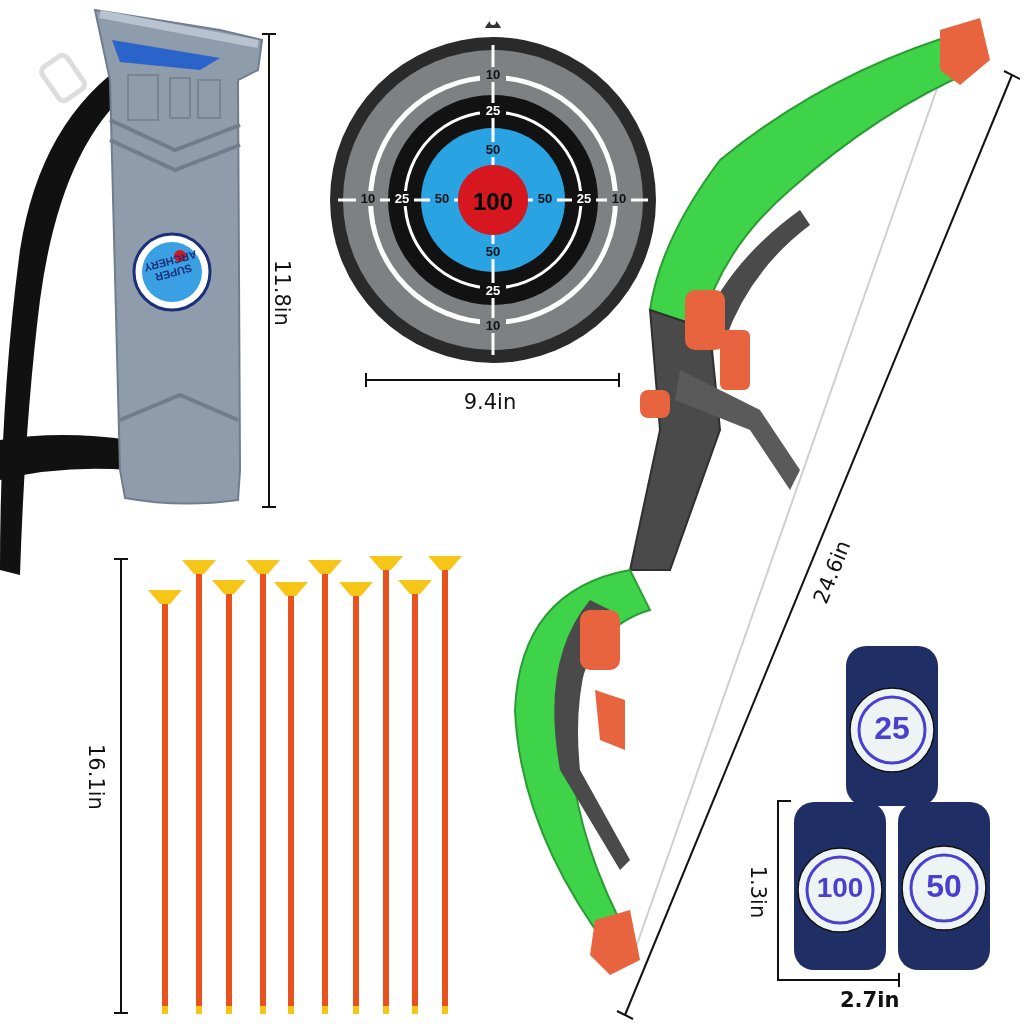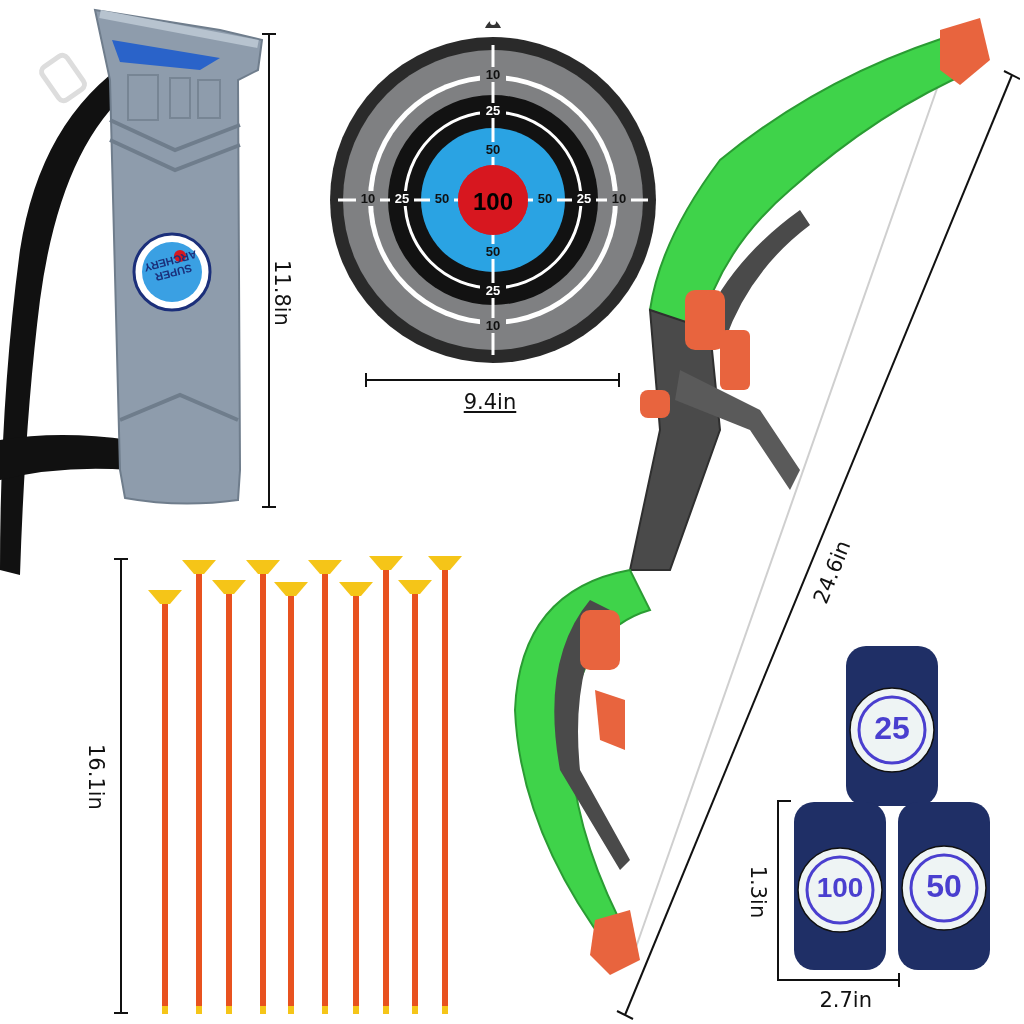--- a/index.html
+++ b/index.html
@@ -75,21 +75,21 @@
   <div class="abs" style="left:100px;top:181px;width:24px;text-align:center;background:#2aa3e3;font-weight:bold;font-size:13px;color:#111;">50</div>
   
   <div class="abs" style="left:203px;top:181px;width:24px;text-align:center;background:#2aa3e3;font-weight:bold;font-size:13px;color:#111;">50</div>
   <div class="abs" style="left:242px;top:181px;width:24px;text-align:center;background:#121212;font-weight:bold;font-size:13px;color:#fff;">25</div>
   <div class="abs" style="left:277px;top:181px;width:24px;text-align:center;background:#7f8082;font-weight:bold;font-size:13px;color:#111;">10</div>
 </div>
 
 <div class="abs" style="left:365px;top:379px;width:255px;height:2px;background:#111;"></div>
 <div class="abs" style="left:365px;top:373px;width:2px;height:14px;background:#111;"></div>
 <div class="abs" style="left:618px;top:373px;width:2px;height:14px;background:#111;"></div>
-<div class="abs dimtext" style="left:430px;top:390px;width:120px;text-align:center;text-decoration:underline;">9.4in</div>
+<div class="abs dimtext" style="left:430px;top:390px;width:120px;text-align:center;">9.4in</div>
 
 <div class="abs" style="left:140px;top:550px;width:330px;height:470px;">
   <svg width="330" height="470" viewBox="0 0 330 470">
     <g fill="#e8521f">
       <rect x="22" y="50" width="6" height="410"></rect>
       <rect x="56" y="22" width="6" height="436"></rect>
       <rect x="86" y="40" width="6" height="418"></rect>
       <rect x="120" y="22" width="6" height="436"></rect>
       <rect x="148" y="40" width="6" height="418"></rect>
       <rect x="182" y="22" width="6" height="436"></rect>
@@ -177,13 +177,13 @@
   <div class="abs" style="left:72px;top:70px;width:60px;text-align:center;font-weight:bold;font-size:32px;color:#4a3fcf;">25</div>
   <div class="abs" style="left:14px;top:232px;width:72px;text-align:center;font-weight:bold;font-size:28px;color:#4a3fcf;">100</div>
   <div class="abs" style="left:124px;top:228px;width:60px;text-align:center;font-weight:bold;font-size:32px;color:#4a3fcf;">50</div>
 </div>
 
 <div class="abs" style="left:777px;top:800px;width:2px;height:180px;background:#111;"></div>
 <div class="abs" style="left:777px;top:800px;width:14px;height:2px;background:#111;"></div>
 <div class="abs dimtext vtext" style="left:728px;top:880px;width:60px;text-align:center;">1.3in</div>
 <div class="abs" style="left:777px;top:979px;width:123px;height:2px;background:#111;"></div>
 <div class="abs" style="left:898px;top:973px;width:2px;height:14px;background:#111;"></div>
-<div class="abs dimtext" style="left:792px;top:988px;width:80px;text-align:right;">2.7in</div>
+<div class="abs dimtext" style="left:840px;top:988px;width:80px;text-align:left;font-weight:bold;">2.7in</div>
 
 </body></html>

